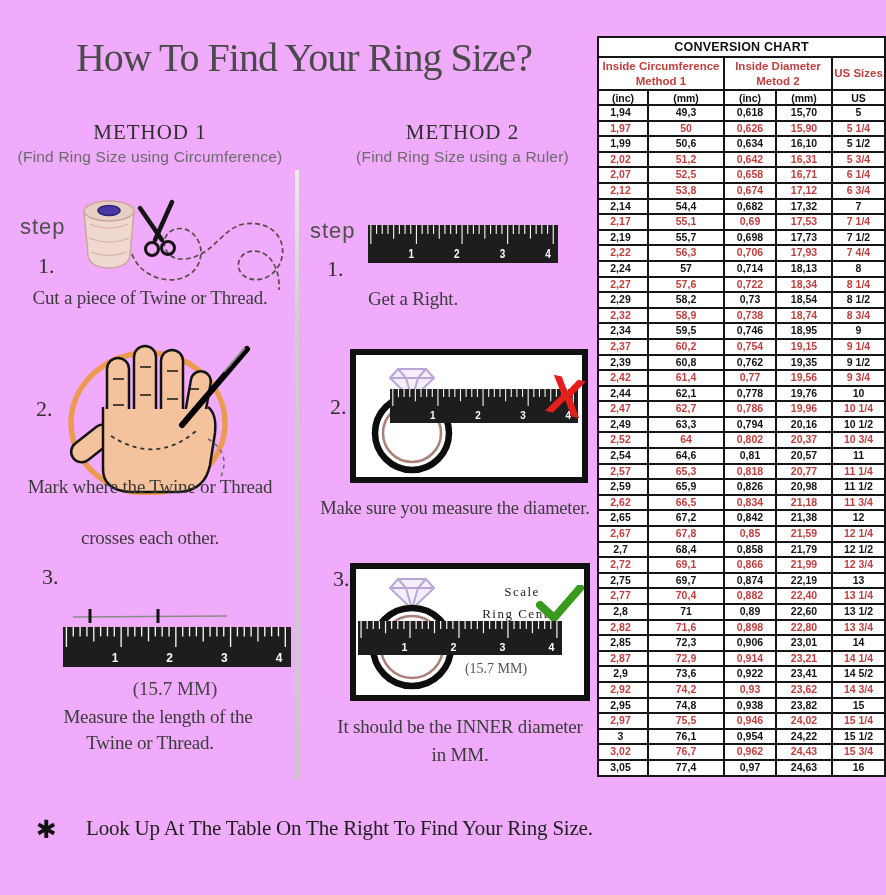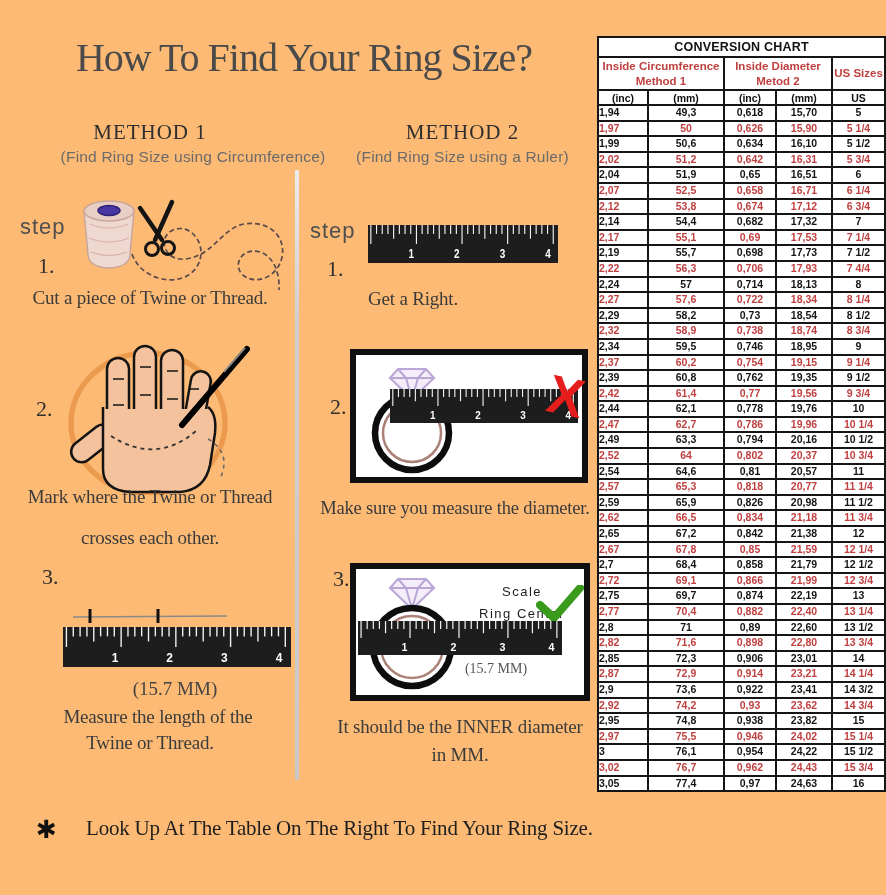--- a/index.html
+++ b/index.html
@@ -1,26 +1,26 @@
 <!DOCTYPE html>
 <html><head>
 <meta charset="utf-8">
 <style>
   :root{
     --red:#c04040;
     --ink:#141414;
     --cap:#3b3b3b;
   }
   html,body{margin:0;padding:0;background:#fff;}
-  #stage{position:relative;width:886px;height:895px;background:#fdba74;overflow:hidden;
+  #stage{position:relative;width:886px;height:895px;background:#f0abfc;overflow:hidden;
          font-family:"Liberation Sans",sans-serif;}
   .abs{position:absolute;}
   .serif{font-family:"Liberation Serif",serif;}
   .sans{font-family:"Liberation Sans",sans-serif;text-align:right;}
-  .mono{font-family:Liberation Sans, sans-serif;}
+  .mono{font-family:Liberation Serif, serif;}
   .center{text-align:center;}
 
   
   .page-title{left:8px;top:34px;width:592px;font-size:40px;letter-spacing:-1px;color:#4a4a4a;}
   .method-head{font-size:21px;letter-spacing:1px;color:#2e2e2e;}
   .method-sub{font-size:15.5px;color:#6a6a6a;letter-spacing:0.2px;}
   .step-label{font-size:22px;color:#4f4f4f;letter-spacing:1px;}
   .step-num{font-size:22px;color:#2f2f2f;}
   .caption{font-size:19px;color:var(--cap);letter-spacing:-0.2px;}
   .divider{left:295px;top:170px;width:4px;height:610px;
@@ -43,32 +43,32 @@
   #conv{position:absolute;left:597px;top:36px;width:287px;border-collapse:collapse;
         table-layout:fixed;background:#fff;}
   #conv th,#conv td{border:2px solid #151515;padding:0;font-weight:bold;
         overflow:hidden;white-space:nowrap;}
   #conv .t-title{font-size:12.5px;height:18px;color:#111;letter-spacing:0.2px;text-align:center;}
   #conv .t-group{color:var(--red);font-size:11.5px;height:31px;line-height:1.3;
         text-align:center;vertical-align:middle;}
   #conv .t-group div:empty{display:none;}
   #conv .t-unit{font-size:10.5px;height:13px;color:#111;text-align:center;}
   #conv td{font-size:10.5px;height:13.6px;color:var(--ink);text-align:center;line-height:13.6px;}
-  #conv td.c0{text-align:left;padding-right:5px;}
+  #conv td.c0{text-align:center;padding-right:5px;}
   #conv tr.red-row td{color:var(--red);}
 </style>
 </head>
 <body>
 
 <div id="stage">
 
   <div class="abs serif center page-title">How To Find Your Ring Size?</div>
 
   <div class="abs serif center method-head" style="left:20px;top:120px;width:260px;">METHOD 1</div>
-  <div class="abs sans center method-sub" style="left:0px;top:148px;width:300px;padding-left:43px;">(Find Ring Size using Circumference)</div>
+  <div class="abs sans center method-sub" style="left:0px;top:148px;width:300px;">(Find Ring Size using Circumference)</div>
 
   <div class="abs serif center method-head" style="left:340px;top:120px;width:245px;">METHOD 2</div>
   <div class="abs sans center method-sub" style="left:325px;top:148px;width:275px;">(Find Ring Size using a Ruler)</div>
 
   <div class="abs divider"></div>
 
   <div class="abs sans step-label" style="left:20px;top:214px;">step</div>
 
   <svg class="abs" style="left:72px;top:196px;" width="222" height="108" viewBox="0 0 222 108">
     <path d="M60,58 C70,86 110,92 124,72 C138,52 120,26 101,34 C85,41 92,66 114,63
@@ -105,21 +105,21 @@
     <path d="M47,38 h11 M74,26 h11 M101,30 h11 M124,48 h9 M47,64 h11 M74,54 h11 M101,58 h11" stroke="#141414" stroke-width="1.6"></path>
     <path d="M45,95 Q90,124 130,90" fill="none" stroke="#333" stroke-width="1.8" stroke-dasharray="4 4"></path>
     <path d="M142,98 Q166,112 154,138" fill="none" stroke="#666" stroke-width="1.5" stroke-dasharray="4 4"></path>
     <g>
       <line x1="181" y1="8" x2="116" y2="84" stroke="#000" stroke-width="6" stroke-linecap="round"></line>
       <line x1="179" y1="7" x2="158" y2="31" stroke="#8d8d8d" stroke-width="1.8"></line>
     </g>
   </svg>
 
   <div class="abs serif step-num" style="left:36px;top:396px;">2.</div>
-  <div class="abs serif center caption" style="left:0px;top:486px;width:300px;">Mark where the Twine or Thread</div>
+  <div class="abs serif center caption" style="left:0px;top:476px;width:300px;">Mark where the Twine or Thread</div>
   <div class="abs serif center caption" style="left:0px;top:527px;width:300px;">crosses each other.</div>
 
   <div class="abs serif step-num" style="left:42px;top:564px;">3.</div>
 
   <svg class="abs" style="left:70px;top:607px;" width="160" height="18" viewBox="0 0 160 18">
     <line x1="3" y1="10" x2="157" y2="9" stroke="#8a8a8a" stroke-width="1.6"></line>
     <line x1="20" y1="2" x2="20" y2="16" stroke="#111" stroke-width="3"></line>
     <line x1="88" y1="2" x2="88" y2="16" stroke="#111" stroke-width="3"></line>
   </svg>
 
@@ -391,27 +391,20 @@
           <td class="c3">16,10</td>
           <td class="c4">5 1/2</td>
         </tr>
         <tr class="red-row">
           <td class="c0">2,02</td>
           <td class="c1">51,2</td>
           <td class="c2">0,642</td>
           <td class="c3">16,31</td>
           <td class="c4">5 3/4</td>
         </tr>
-        <tr>
-          <td class="c0">2,04</td>
-          <td class="c1">51,9</td>
-          <td class="c2">0,65</td>
-          <td class="c3">16,51</td>
-          <td class="c4">6</td>
-        </tr>
         <tr class="red-row">
           <td class="c0">2,07</td>
           <td class="c1">52,5</td>
           <td class="c2">0,658</td>
           <td class="c3">16,71</td>
           <td class="c4">6 1/4</td>
         </tr>
         <tr class="red-row">
           <td class="c0">2,12</td>
           <td class="c1">53,8</td>
@@ -627,21 +620,21 @@
           <td class="c1">72,9</td>
           <td class="c2">0,914</td>
           <td class="c3">23,21</td>
           <td class="c4">14 1/4</td>
         </tr>
         <tr>
           <td class="c0">2,9</td>
           <td class="c1">73,6</td>
           <td class="c2">0,922</td>
           <td class="c3">23,41</td>
-          <td class="c4">14 3/2</td>
+          <td class="c4">14 5/2</td>
         </tr>
         <tr class="red-row">
           <td class="c0">2,92</td>
           <td class="c1">74,2</td>
           <td class="c2">0,93</td>
           <td class="c3">23,62</td>
           <td class="c4">14 3/4</td>
         </tr>
         <tr>
           <td class="c0">2,95</td>

